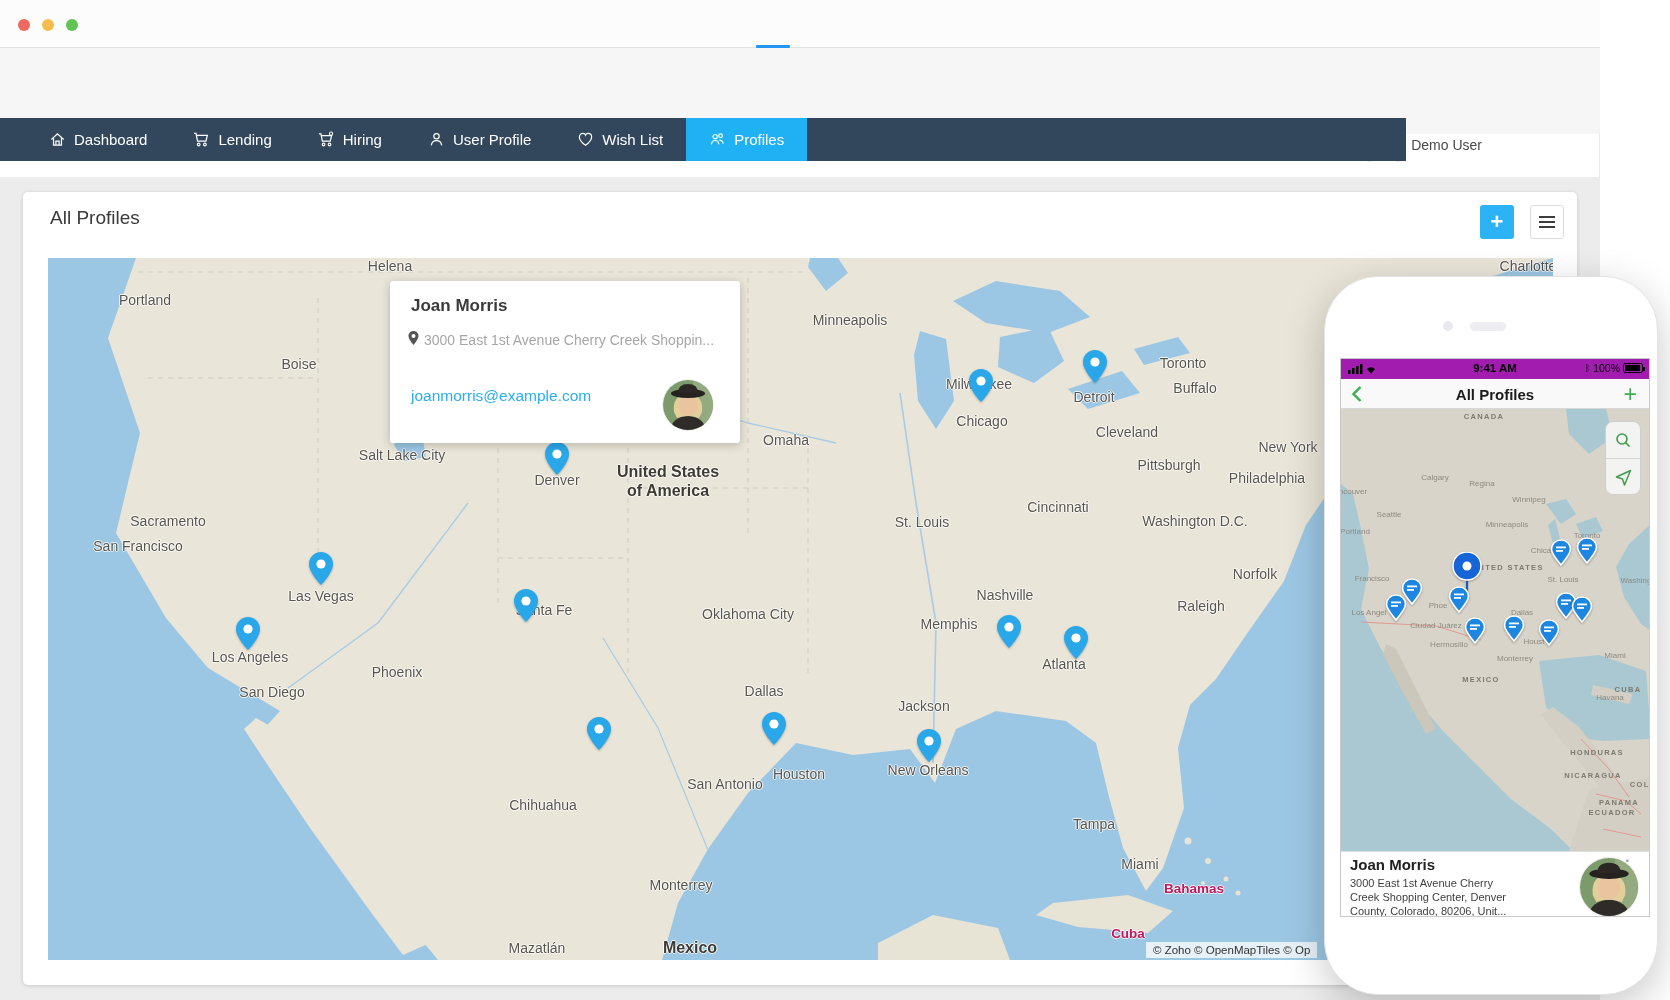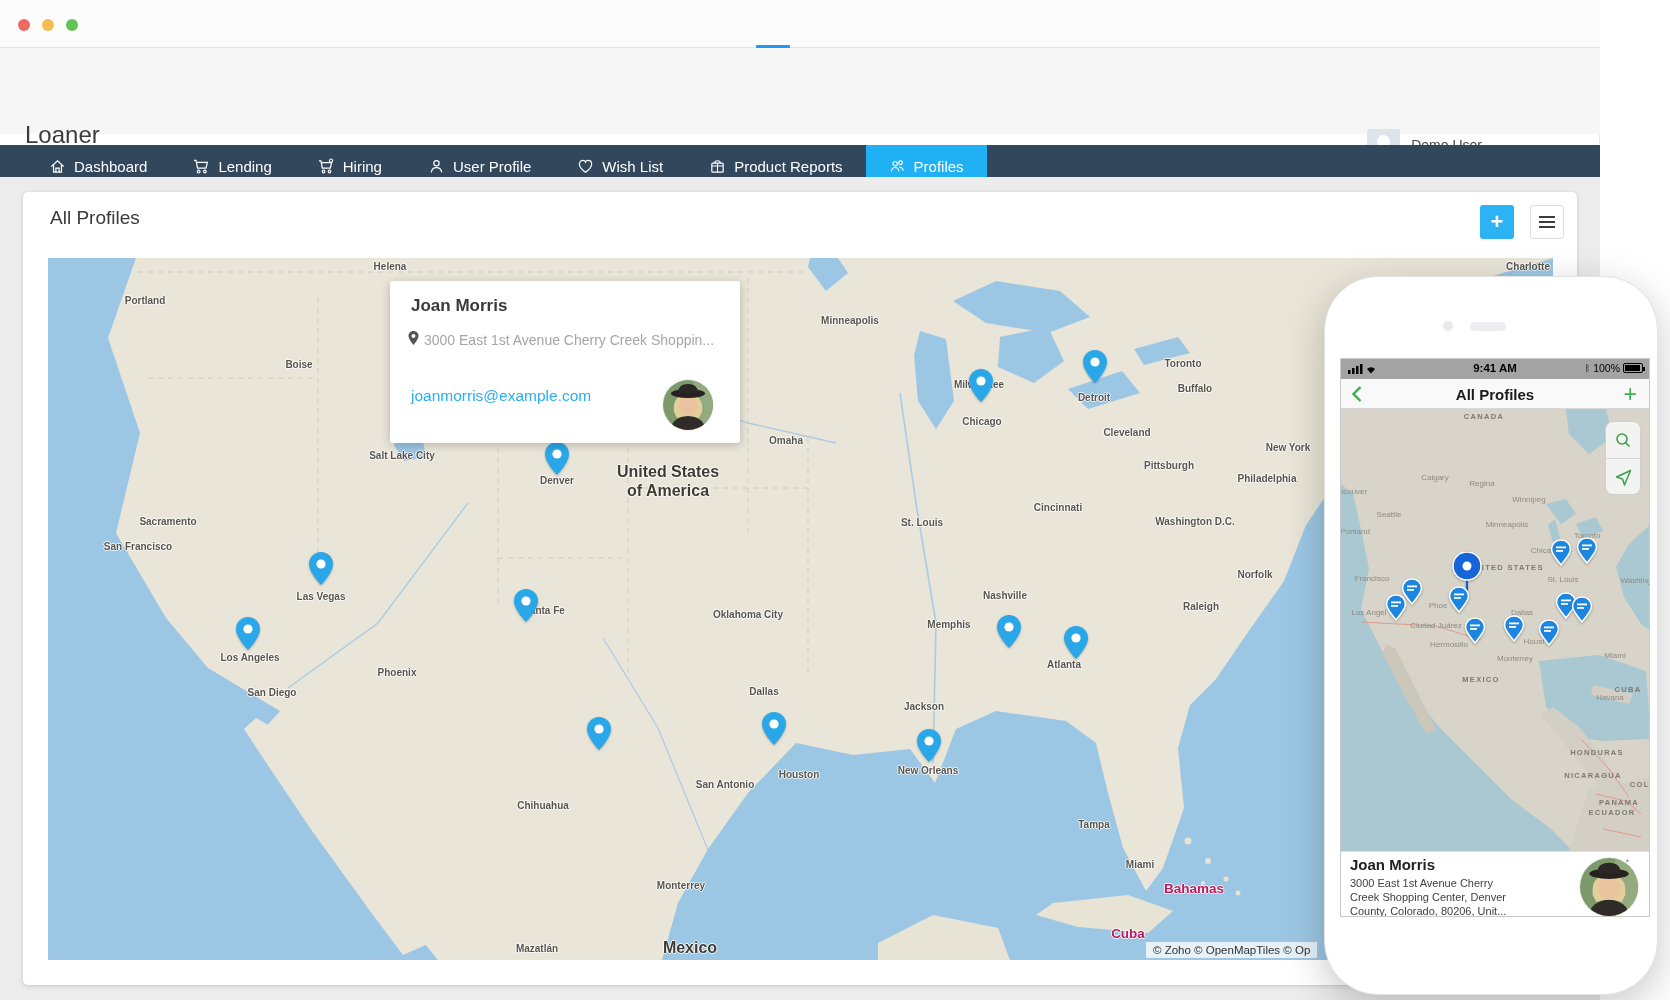--- a/index.html
+++ b/index.html
@@ -13,38 +13,38 @@
 
   #appheader { position:absolute; left:0; top:48px; width:1600px; height:86px; background:#f6f6f7; }
   #app-title { position:absolute; left:25px; top:73px; font-size:24px; color:#3c3c3c; }
   #user-chip { position:absolute; right:118px; top:80px; height:34px; display:flex; align-items:center; gap:11px; }
   #user-avatar { width:33px; height:33px; background:#dfe3ea; border-radius:2px; position:relative; overflow:hidden; }
   #user-avatar .head { position:absolute; left:10px; top:6px; width:13px; height:13px; border-radius:50%; background:#fff; }
   #user-avatar .body { position:absolute; left:4px; top:21px; width:25px; height:16px; border-radius:50% 50% 0 0; background:#fff; }
   #user-name { font-size:14px; color:#4a4a4a; }
 
   
-  #navbar { position:absolute; left:0; top:145px; width:1600px; height:43px; background:#32475c; display:flex; align-items:stretch; padding-left:26px; }
+  #navbar { position:absolute; left:0; top:118px; width:1406px; height:43px; background:#32475c; display:flex; align-items:stretch; padding-left:26px; }
   .nav-item { display:flex; align-items:center; gap:8px; padding:0 23px; color:#fff; font-size:15px; cursor:pointer; }
   .nav-item svg { width:17px; height:17px; display:block; }
   .nav-item.active { background:#20b1f5; }
 
   #content-bg { position:absolute; left:0; top:177px; width:1600px; height:823px; background:#ececed; }
 
   
   #panel { position:absolute; left:23px; top:192px; width:1554px; height:793px; background:#fff; border-radius:5px; box-shadow:0 1px 4px rgba(0,0,0,.16); }
   #panel-title { position:absolute; left:27px; top:15px; font-size:19px; color:#3a3a3a; }
   #btn-add { position:absolute; right:63px; top:13px; width:34px; height:34px; background:#2cb3f5; border:none; border-radius:3px; color:#fff; font-size:22px; line-height:32px; text-align:center; cursor:pointer; font-weight:bold; }
   #btn-menu { position:absolute; right:13px; top:13px; width:34px; height:34px; background:#fff; border:1px solid #ddd; border-radius:3px; cursor:pointer; display:flex; flex-direction:column; justify-content:center; align-items:center; gap:3px; }
   #btn-menu i { display:block; width:16px; height:2.2px; background:#3c3c3c; }
 
   
   #map { position:absolute; left:25px; top:66px; width:1505px; height:702px; background:#e9e5d8; overflow:hidden; }
   #map svg.base { position:absolute; left:0; top:0; }
-  .mlabel { position:absolute; transform:translate(-50%,-50%); font-size:10px; color:#57544c; white-space:nowrap; text-shadow:0 1px 0 rgba(255,255,255,.8), 0 -1px 0 rgba(255,255,255,.8), 1px 0 0 rgba(255,255,255,.8), -1px 0 0 rgba(255,255,255,.8); pointer-events:none;font-weight:bold; }
+  .mlabel { position:absolute; transform:translate(-50%,-50%); font-size:14px; color:#57544c; white-space:nowrap; text-shadow:0 1px 0 rgba(255,255,255,.8), 0 -1px 0 rgba(255,255,255,.8), 1px 0 0 rgba(255,255,255,.8), -1px 0 0 rgba(255,255,255,.8); pointer-events:none; }
   .mlabel.big { font-size:16px; font-weight:bold; color:#3e3b33; }
   .mlabel.med { font-size:13.5px; font-weight:bold; color:#be185d; }
   .dpin { position:absolute; width:24px; height:33px; cursor:pointer; filter:drop-shadow(0 1px 1px rgba(0,0,0,.25)); }
 
   
   #map-search { position:absolute; left:1080px; top:12px; width:448px; height:42px; background:#f4f4f4; border:1px solid #e6e6e6; border-radius:2px; box-shadow:0 1px 2px rgba(0,0,0,.12); display:flex; align-items:center; padding:0 14px; gap:14px; }
   #map-search input { border:none; background:transparent; outline:none; font-size:15px; color:#555; width:320px; font-family:"Liberation Sans",sans-serif; }
   #map-search input::placeholder { color:#8e8e8e; }
 
   #zoom-ctl { position:absolute; left:1281px; top:120px; width:26px; height:46px; background:#fff; border:1px solid #ccc; border-radius:4px; font-size:13px; color:#666; text-align:center; line-height:22px; }
@@ -57,21 +57,21 @@
   #popup .addr { position:absolute; left:18px; top:50px; font-size:14px; color:#a6a6a6; display:flex; gap:5px; align-items:center; white-space:nowrap; }
   #popup .email { position:absolute; left:21px; top:106px; font-size:15.5px; color:#29aef3; cursor:pointer; text-decoration:none; }
   #popup .pavatar { position:absolute; right:27px; top:99px; width:50px; height:50px; border-radius:50%; overflow:hidden; box-shadow:0 0 0 1px rgba(0,0,0,.06); }
 
   
   #phone { position:absolute; left:1324px; top:276px; width:334px; height:719px; background:#fff; border:1px solid #e3e3e6; border-radius:54px; box-shadow:0 12px 40px rgba(0,0,0,.22); z-index:50; }
   #cam-dot { position:absolute; left:118px; top:44px; width:10px; height:10px; border-radius:50%; background:#e9e9ed; }
   #speaker { position:absolute; left:145px; top:45px; width:36px; height:9px; border-radius:5px; background:#ededf1; }
   #screen { position:absolute; left:15px; top:81px; width:310px; height:559px; border:1px solid #c9c9c9; background:#fff; overflow:hidden; }
 
-  #p-status { position:absolute; left:0; top:0; width:100%; height:20px; background:#a3a3a3; font-size:11px; color:#000; }
+  #p-status { position:absolute; left:0; top:0; width:100%; height:20px; background:#a21caf; font-size:11px; color:#000; }
   #p-time { position:absolute; left:0; right:0; top:3px; text-align:center; font-weight:bold; font-size:11.5px; }
   #p-sig { position:absolute; left:7px; top:4px; }
   #p-right { position:absolute; right:6px; top:3px; display:flex; align-items:center; gap:3px; font-size:10.5px; }
   .batt { width:20px; height:10px; border:1px solid #000; border-radius:2px; position:relative; }
   .batt i { position:absolute; left:1px; top:1px; bottom:1px; width:15px; background:#000; display:block; }
   .batt:after { content:""; position:absolute; right:-3px; top:2.5px; width:2px; height:4px; background:#000; }
 
   #p-nav { position:absolute; left:0; top:20px; width:100%; height:30px; background:#f9f9f9; border-bottom:1px solid #d8d8d8; }
   #p-back { position:absolute; left:11px; top:7px; }
   #p-title { position:absolute; left:0; right:0; top:7px; text-align:center; font-size:15px; font-weight:bold; color:#1b1b1b; }
@@ -153,29 +153,20 @@
         </span>
         <span>User Profile</span>
       </div>
       <div class="nav-item">
         <span>
           <svg viewBox="0 0 18 18">
             <path d="M9 15S2.5 10.8 2.5 6.4C2.5 4 4.3 2.5 6.2 2.5 7.5 2.5 8.6 3.2 9 4.3 9.4 3.2 10.5 2.5 11.8 2.5c1.9 0 3.7 1.5 3.7 3.9C15.5 10.8 9 15 9 15z" fill="none" stroke="#fff" stroke-width="1.3"></path>
           </svg>
         </span>
         <span>Wish List</span>
-      </div>
-      <div class="nav-item">
-        <span>
-          <svg viewBox="0 0 18 18">
-            <rect x="3" y="5.5" width="12" height="9.5" rx="1" fill="none" stroke="#fff" stroke-width="1.3"></rect>
-            <path d="M3 8.5h12M9 5.5V15M6 5.5c0-3.5 6-3.5 6 0" fill="none" stroke="#fff" stroke-width="1.1"></path>
-          </svg>
-        </span>
-        <span>Product Reports</span>
       </div>
       <div class="nav-item active">
         <span>
           <svg viewBox="0 0 18 18">
             <circle cx="6.5" cy="6" r="2.3" fill="none" stroke="#fff" stroke-width="1.2"></circle>
             <circle cx="12.2" cy="5" r="1.9" fill="none" stroke="#fff" stroke-width="1.2"></circle>
             <path d="M2.5 14.2c.4-2.7 2-4.1 4-4.1s3.6 1.4 4 4.1M10.8 9.6c2.1 0 3.9 1.3 4.3 3.7" fill="none" stroke="#fff" stroke-width="1.2"></path>
           </svg>
         </span>
         <span>Profiles</span>

